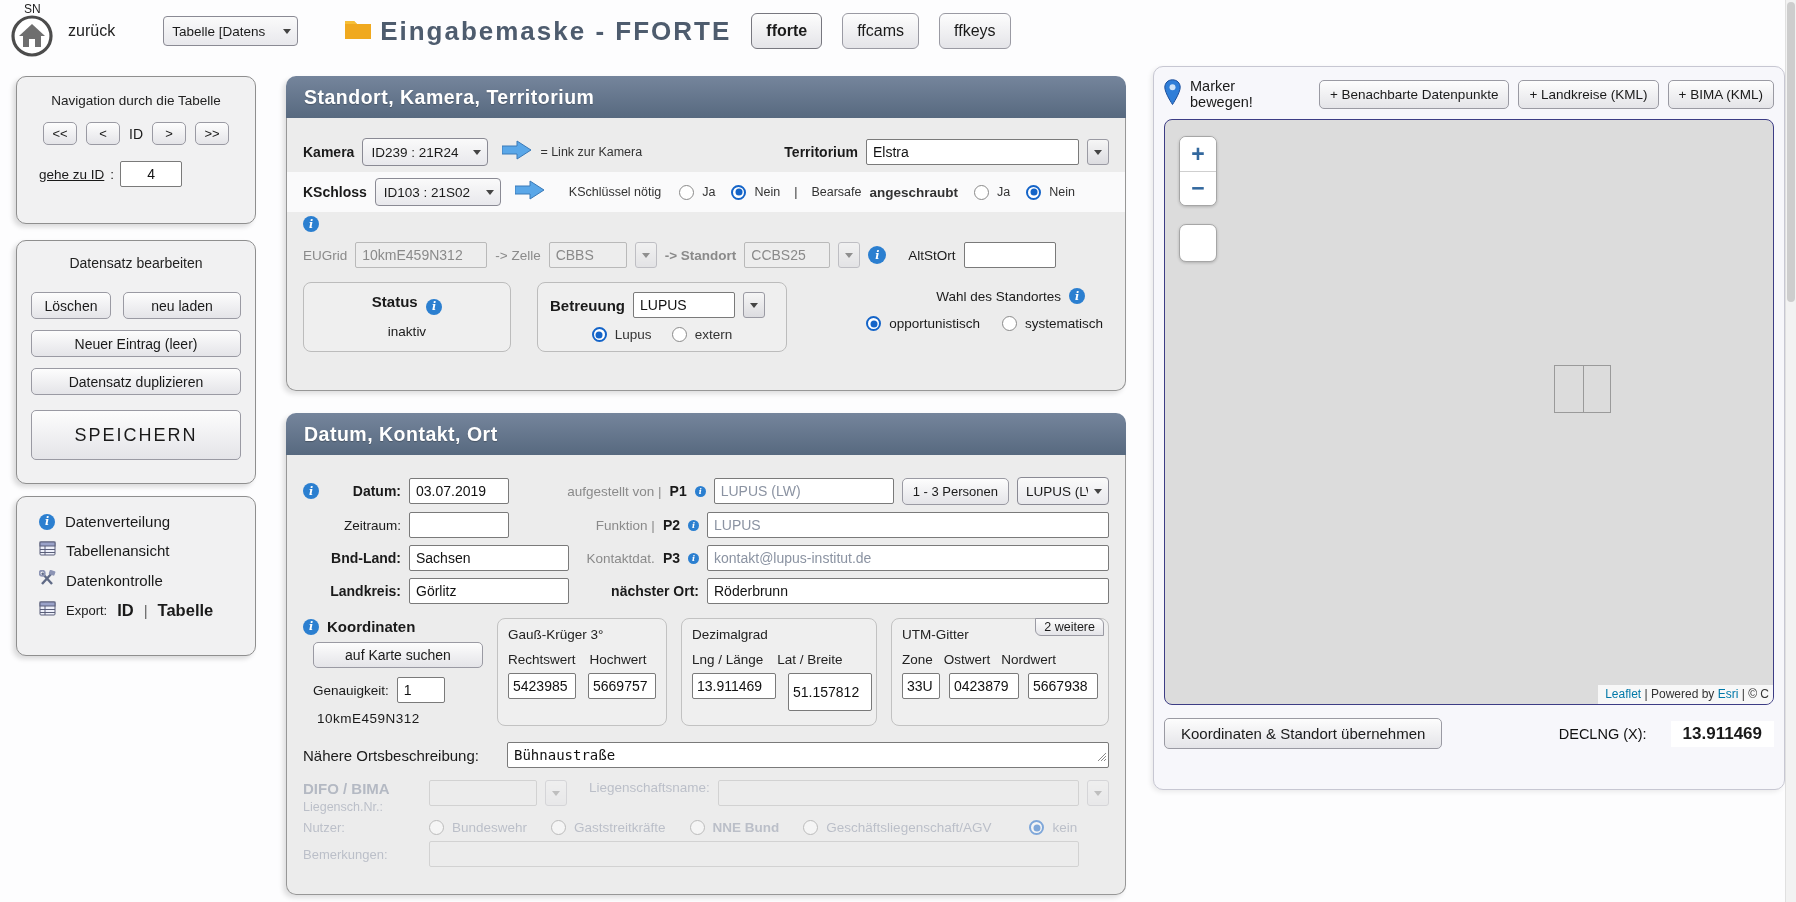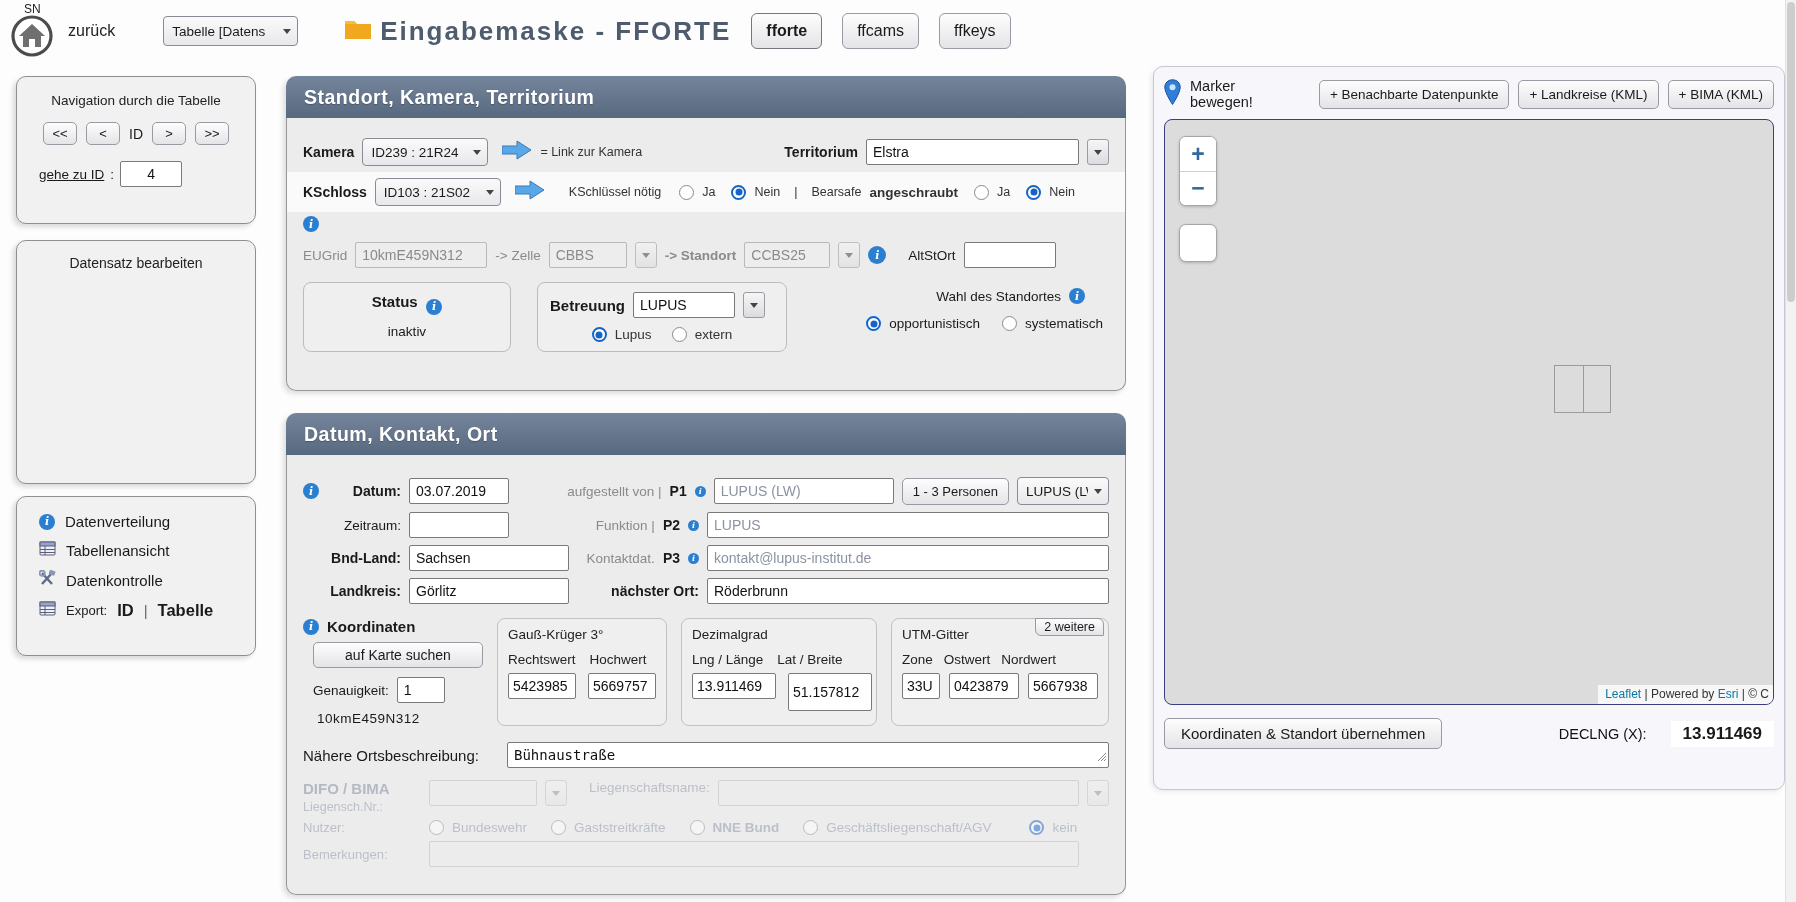--- a/index.html
+++ b/index.html
@@ -199,20 +199,33 @@
     </div>
     <div class="goto-row">
       <span class="goto-link">gehe zu ID</span>
       <span>:</span>
       <input class="input goto-input" readonly="" value="4" style="">
     </div>
   </div>
 
   <div class="sbox box-edit">
     <div class="sbox-title" style="margin-top:14px;font-size:14px;">Datensatz bearbeiten</div>
+    <div class="edit-grid">
+      <div class="edit-row">
+        <button class="btn" style="flex:0 0 80px;">Löschen</button>
+        <button class="btn">neu laden</button>
+      </div>
+      <div class="edit-row">
+        <button class="btn">Neuer Eintrag (leer)</button>
+      </div>
+      <div class="edit-row">
+        <button class="btn">Datensatz duplizieren</button>
+      </div>
+      <button class="btn save-btn">SPEICHERN</button>
+    </div>
   </div>
 
   <div class="sbox box-links">
     <div class="link-item" style="margin-top:16px;">
       <span class="info">i</span>
       <span>Datenverteilung</span>
     </div>
     <div class="link-item">
       <span>
         <svg width="17" height="17" viewBox="0 0 17 17">

